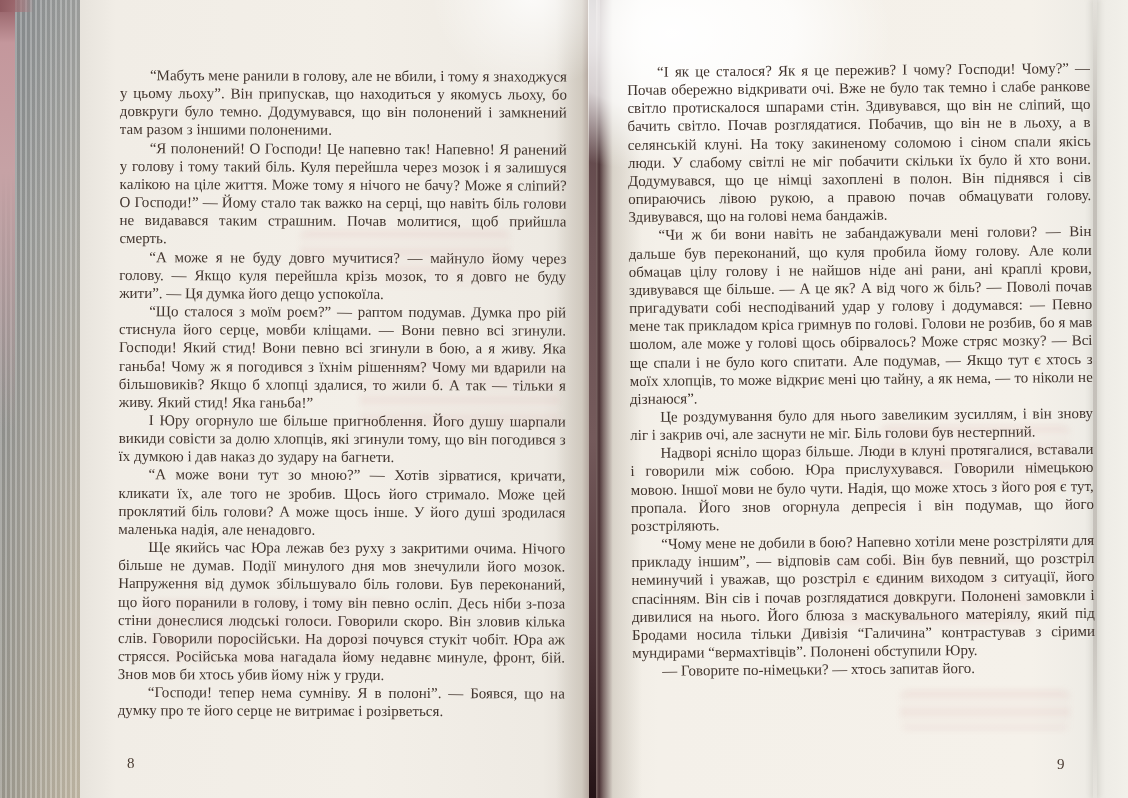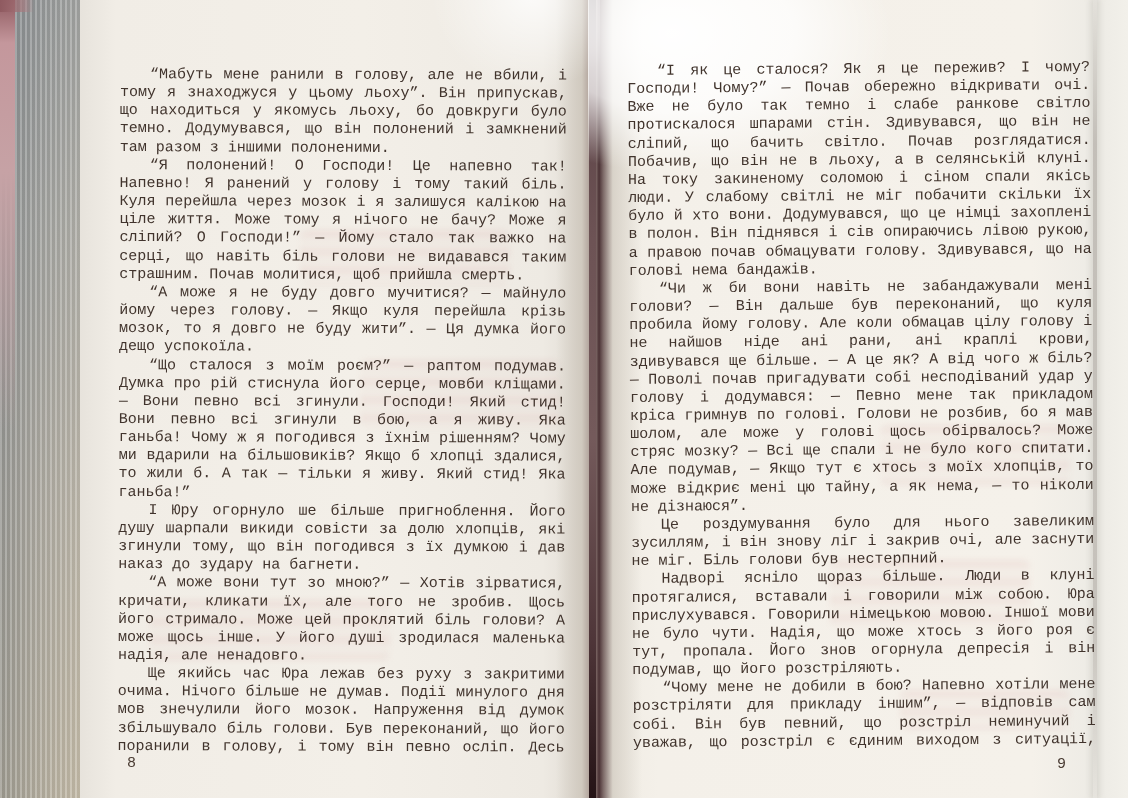--- a/index.html
+++ b/index.html
@@ -1,21 +1,21 @@
 <!DOCTYPE html>
 <html lang="uk"><head>
 <meta charset="utf-8">
 <style>
   html,body{margin:0;padding:0;}
   body{
     width:1128px;height:798px;position:relative;overflow:hidden;
     background:#eceae4;
     font-family:"Liberation Serif","DejaVu Serif",serif;
   }
-  .scan{position:absolute;inset:0;overflow:hidden;font-family:Liberation Mono, monospace;}
+  .scan{position:absolute;inset:0;overflow:hidden;}
 
   
   .edge-left{
     position:absolute;left:0;top:0;width:86px;height:798px;
     background:
       repeating-linear-gradient(90deg, rgba(255,255,255,.22) 0 2px, rgba(60,60,60,.06) 2px 5px),
       linear-gradient(180deg, #b7bbbe 0%, #c7c8c6 28%, #d5d1c8 62%, #ded6c5 100%),
       linear-gradient(90deg, #b2b5b7 0%, #cbcbc9 45%, #e2dfd8 100%);
     background-blend-mode:normal,multiply,normal;
   }

